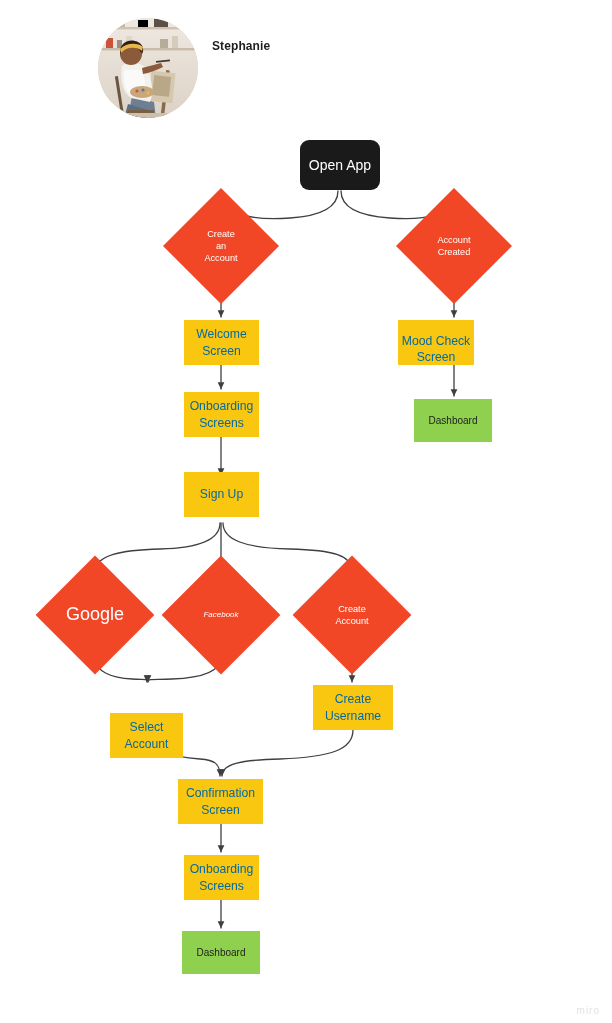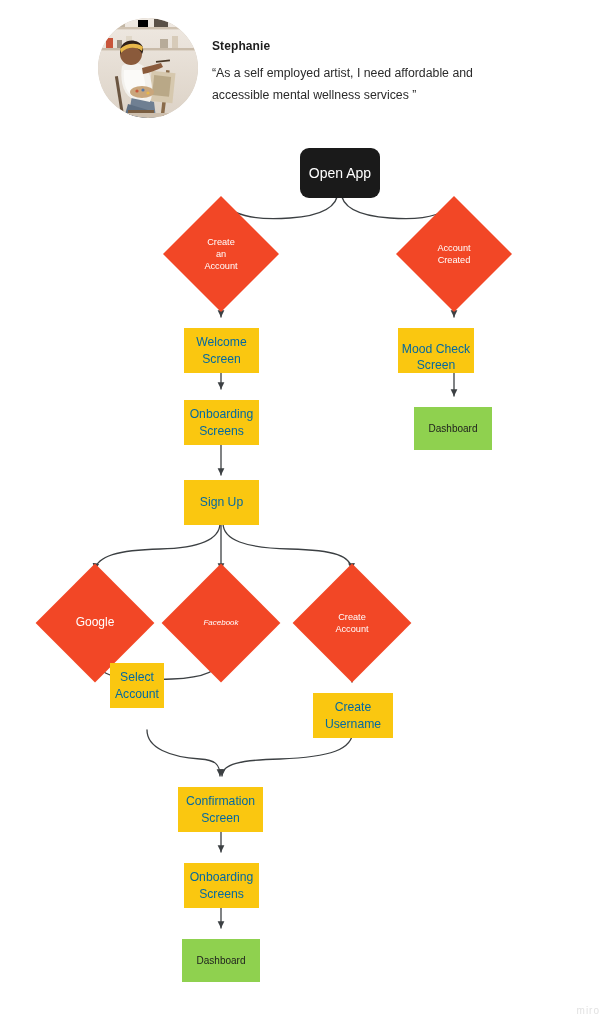--- a/index.html
+++ b/index.html
@@ -52,21 +52,20 @@
 
   
   .node {
     position: absolute;
     display: flex;
     align-items: center;
     justify-content: center;
     text-align: center;
     box-sizing: border-box;
     z-index: 3;
-    margin-top: 8px;
   }
   .node .label {
     line-height: 1.33;
     white-space: pre-line;
   }
 
   .node-start {
     background: #1a1a1a;
     border-radius: 9px;
     color: #ffffff;
@@ -96,21 +95,21 @@
     height: 100%;
     background: #f24726;
     transform: rotate(45deg);
     z-index: 0;
   }
   .node-decision .label {
     position: relative;
     z-index: 1;
     font-size: 9.2px;
   }
-  .node-decision.big-label .label { font-size: 12px; }
+  .node-decision.big-label .label { font-size: 18px; }
   .node-decision.small-label .label { font-size: 8px; }
 
   
   #connectors {
     position: absolute;
     left: 0; top: 0;
     width: 612px;
     height: 1023px;
     z-index: 1;
     pointer-events: none;
@@ -186,21 +185,20 @@
         <circle cx="50" cy="75" r="1.6" fill="#e8b84b"></circle>
 
         <rect x="30" y="92" width="26" height="4" fill="#7a5e41"></rect>
 
         <rect x="0" y="95" width="100" height="5" fill="#cdbfae"></rect>
       </g>
     </svg>
   </div>
 
   <div id="persona-name">Stephanie</div>
-  <div id="persona-quote">“As a self employed artist, I need affordable and accessible mental wellness services ”</div>
 
   <svg id="connectors" viewBox="0 0 612 1023" xmlns="http://www.w3.org/2000/svg">
     <defs>
       <marker id="arrow" markerWidth="7" markerHeight="7" refX="5.2" refY="3" orient="auto" markerUnits="strokeWidth">
         <path d="M0,0.4 L0,5.6 L5.4,3 Z" fill="#3c4043"></path>
       </marker>
     </defs>
     <g id="edge-group" fill="none" stroke="#3c4043" stroke-width="1.3" stroke-linecap="round" marker-end="url(#arrow)">
         <path d="M 338 191 C 338 208, 320 216, 290 218 C 265 220, 235 218, 222 202"></path>
         <path d="M 341 191 C 341 208, 360 216, 390 218 C 415 220, 443 218, 453 202"></path>
@@ -261,21 +259,21 @@
       </div>
       <div class="node node-decision small-label" style="left: 179px; top: 573px; width: 84px; height: 84px; font-style: italic;">
         <div class="diamond-shape"></div>
         <span class="label">Facebook</span>
       </div>
       <div class="node node-decision" style="left: 310px; top: 573px; width: 84px; height: 84px;">
         <div class="diamond-shape"></div>
         <span class="label">Create
 Account</span>
       </div>
-      <div class="node node-process" style="left: 110px; top: 655px; width: 54px; height: 45px;">
+      <div class="node node-process" style="left: 110px; top: 713px; width: 73px; height: 45px;">
         <span class="label">Select
 Account</span>
       </div>
       <div class="node node-process" style="left: 313px; top: 685px; width: 80px; height: 45px;">
         <span class="label">Create
 Username</span>
       </div>
       <div class="node node-process" style="left: 178px; top: 779px; width: 85px; height: 45px;">
         <span class="label">Confirmation
 Screen</span>

